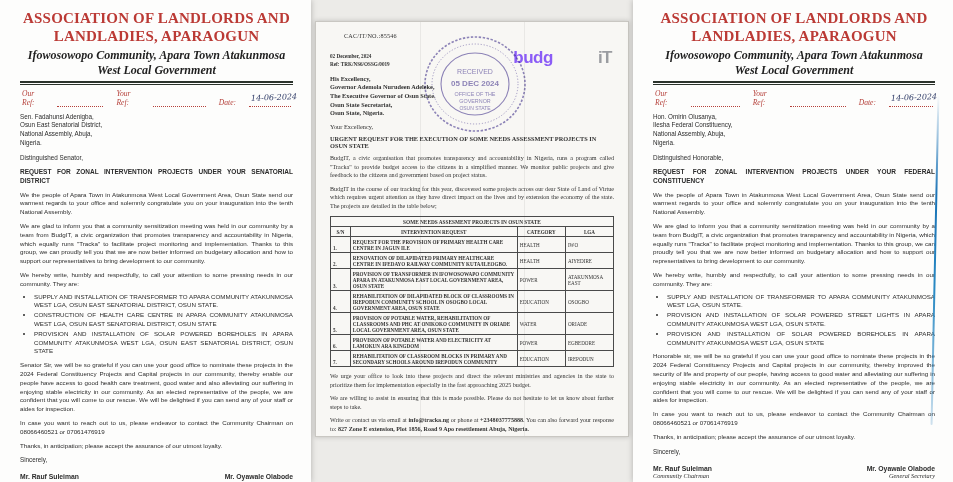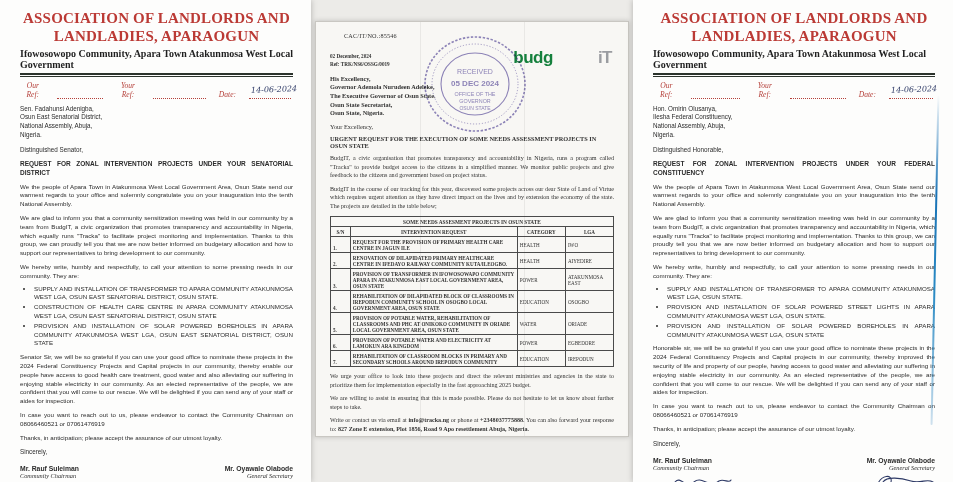--- a/index.html
+++ b/index.html
@@ -19,28 +19,28 @@
     color:#2b2b2b;
   }
   .page-left  { left:0;   width:311px; }
   .page-right { left:633px; width:320px; }
   .org-title {
     text-align:center; color:#bb3a35; font-family:"Liberation Serif", serif;
     font-weight:bold; font-size:15px; line-height:1.22; letter-spacing:.2px;
     margin-top:3px;
   }
   .org-subtitle {
-    text-align:left; font-family:"Liberation Serif", serif; 
-    font-weight:bold; font-size:10px; color:#1f1f1f; margin-top:2px;
+    text-align:center; font-family:"Liberation Serif", serif; font-style:italic;
+    font-weight:bold; font-size:12px; color:#1f1f1f; margin-top:2px;
   }
   .dbl-rule { height:4px; border-top:2.5px solid #2b332c; border-bottom:1.2px solid #2b332c; margin:3px 0 4px 0; }
   .ref-row {
     display:flex; align-items:flex-end; gap:13px;
     font-family:"Liberation Serif", serif; font-style:italic;
-    color:#b5403a; font-size:7.6px; margin:4px 2px 0 2px;text-align:center;
+    color:#b5403a; font-size:7.6px; margin:4px 2px 0 2px;
   }
   .leader { display:inline-block; border-bottom:1px dotted #b5403a; height:7px; }
   .l1{width:58px;} .l2{width:66px;} .l3{width:52px; position:relative;}
   .hand-date {
     position:absolute; left:2px; top:-7px; white-space:nowrap;
     font-family:"DejaVu Serif", serif; font-style:italic;
     color:#2e3a66; font-size:8px; transform:rotate(-2deg);
   }
   .recipient { font-size:6.3px; line-height:1.4; margin-top:6px; }
   .salutation { font-size:6.3px; margin-top:6px; }
@@ -67,21 +67,21 @@
   }
   .fold { position:absolute; top:0; bottom:0; width:1px; background:rgba(60,60,60,.08); }
   .fold.f1{left:104px;} .fold.f2{left:208px;}
   .cac { font-size:6.2px; letter-spacing:.2px; margin-left:14px; }
   .mid-dateref { font-size:5.2px; font-weight:bold; line-height:1.5; margin-top:14px; }
   .budgit-logo {
     position:absolute; top:26px; right:16px;
     font-size:17px; font-weight:bold; letter-spacing:-.5px;
     font-family:"Liberation Sans", sans-serif;
   }
-  .budgit-logo .p1 { color:#15803d; }
+  .budgit-logo .p1 { color:#8b5cf6; }
   .budgit-logo .p2 { color:#9a9ca0;padding-left:45px; }
   .stamp { position:absolute; left:106px; top:12px; opacity:.85; mix-blend-mode:multiply; }
   .mid-recipient { font-size:6.3px; font-weight:bold; line-height:1.38; margin-top:6px; }
   .mid-salutation { font-size:6.3px; margin-top:5px; }
   .mid-subject { font-size:6.3px; font-weight:bold; margin-top:5px; }
   .mp { font-size:6.1px; line-height:1.4; text-align:justify; margin-top:5px; }
   .needs-table { width:100%; border-collapse:collapse; margin-top:6px; }
   .needs-table td, .needs-table th { border:1px solid #4a4a4a; font-size:5.1px; padding:1.5px 2px; vertical-align:middle; }
   .needs-table .t-title { text-align:center; font-weight:bold; font-size:5.3px; }
   .needs-table th { font-weight:bold; text-align:center; }

